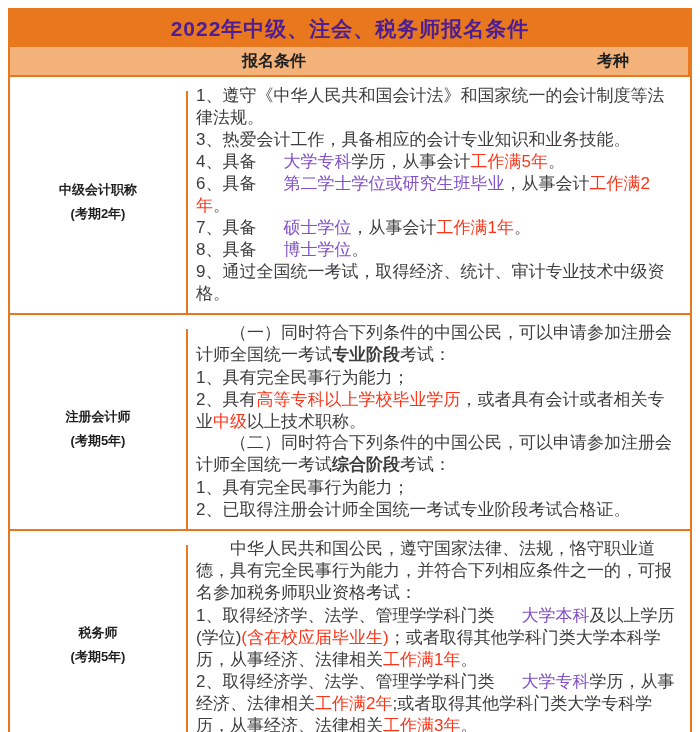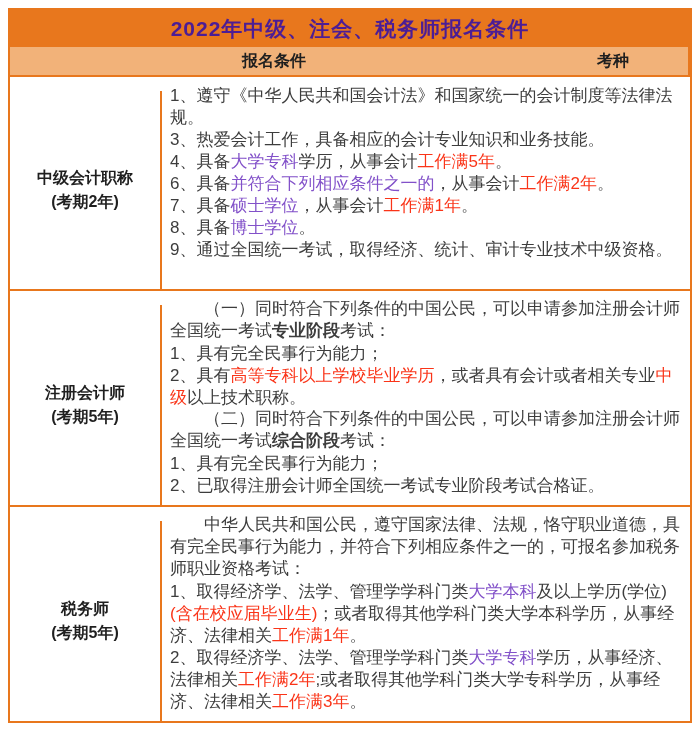--- a/index.html
+++ b/index.html
@@ -42,39 +42,39 @@
   .hcell{display:flex;align-items:center;justify-content:center;}
   .col1{width:152px;border-right:2px solid var(--accent);flex-shrink:0;}
   .col2{flex:1;}
   .body-row{
     display:flex;
     border-bottom:2px solid var(--accent);
     background:#ffffff;
   }
   .body-row:last-child{border-bottom:none;}
   .row-label{
-    width:152px;flex-shrink:0;
+    width:178px;flex-shrink:0;
     border-right:2px solid var(--accent);
     display:flex;flex-direction:column;
     align-items:center;justify-content:center;
-    font-weight:bold;font-size:16px;line-height:24px;color:#1f1f1f;
+    font-weight:bold;font-size:13px;line-height:24px;color:#1f1f1f;
     text-align:center;
     margin-top:14px;
   }
   .row-content{
     flex:1;
     padding:8px 10px 8px 8px;
     font-size:17px;
     line-height:22px;
     color:var(--text);
     min-height:212px;
   }
   .para{margin:0;}
   .para.indent{text-indent:2em;font-family:Liberation Mono, monospace;}
-  .purple{color:var(--purple);}
+  .purple{color:var(--purple);margin-left:27px;}
   .red{color:var(--red);}
   .bold{font-weight:bold;}
 </style>
 </head>
 <body>
 
 <div class="table">
   <div class="title-bar">2022年中级、注会、税务师报名条件</div>
 
   <div class="header-row">
@@ -84,21 +84,21 @@
 
   <div class="body-row">
     <div class="row-label">
       <span>中级会计职称</span>
       <span>(考期2年)</span>
     </div>
     <div class="row-content">
         <div class="para"><span>1、遵守《中华人民共和国会计法》和国家统一的会计制度等法律法规。</span></div>
         <div class="para"><span>3、热爱会计工作，具备相应的会计专业知识和业务技能。</span></div>
         <div class="para"><span>4、具备</span><span class="purple">大学专科</span><span>学历，从事会计</span><span class="red">工作满5年</span><span>。</span></div>
-        <div class="para"><span>6、具备</span><span class="purple">并符合下列相应条件之一的</span><span>，从事会计</span><span class="red">工作满2年</span><span>。</span></div>
+        <div class="para"><span>6、具备</span><span class="purple">第二学士学位或研究生班毕业</span><span>，从事会计</span><span class="red">工作满2年</span><span>。</span></div>
         <div class="para"><span>7、具备</span><span class="purple">硕士学位</span><span>，从事会计</span><span class="red">工作满1年</span><span>。</span></div>
         <div class="para"><span>8、具备</span><span class="purple">博士学位</span><span>。</span></div>
         <div class="para"><span>9、通过全国统一考试，取得经济、统计、审计专业技术中级资格。</span></div>
       </div>
   </div>
 
   <div class="body-row">
     <div class="row-label">
       <span>注册会计师</span>
       <span>(考期5年)</span>

